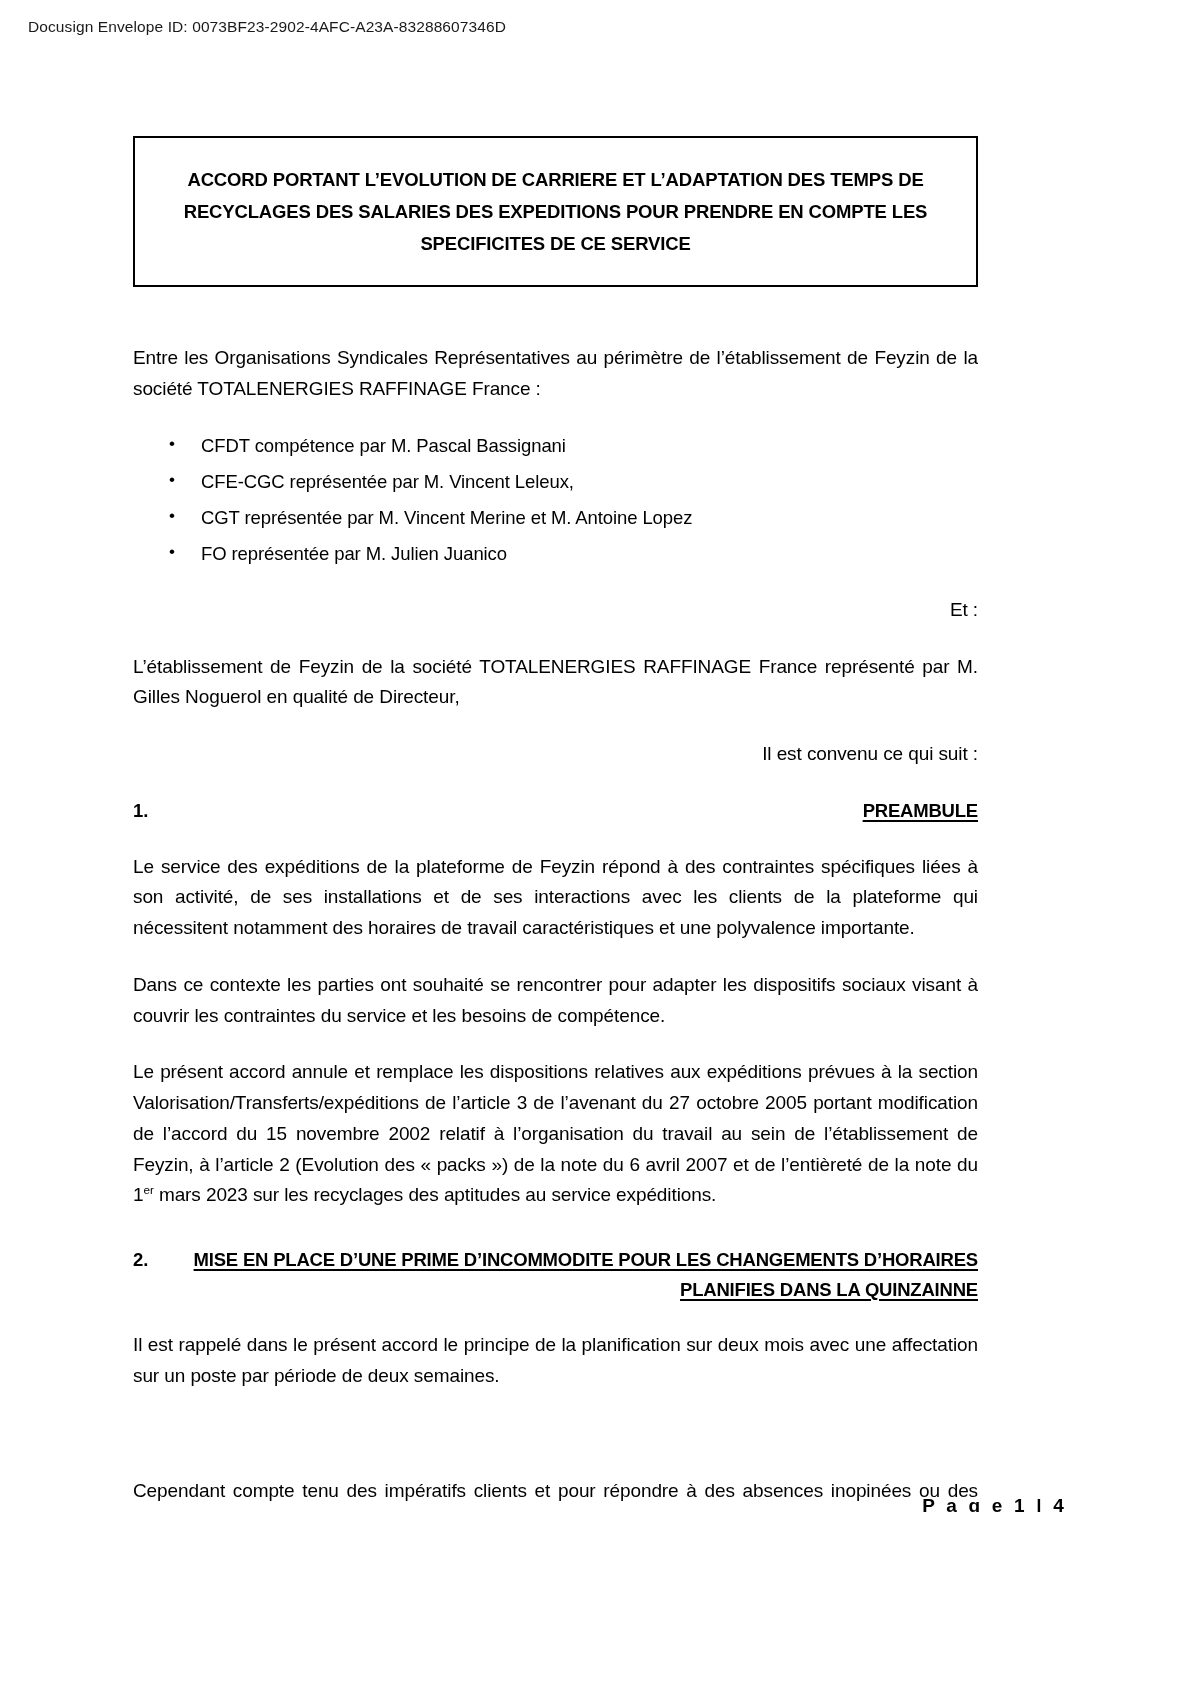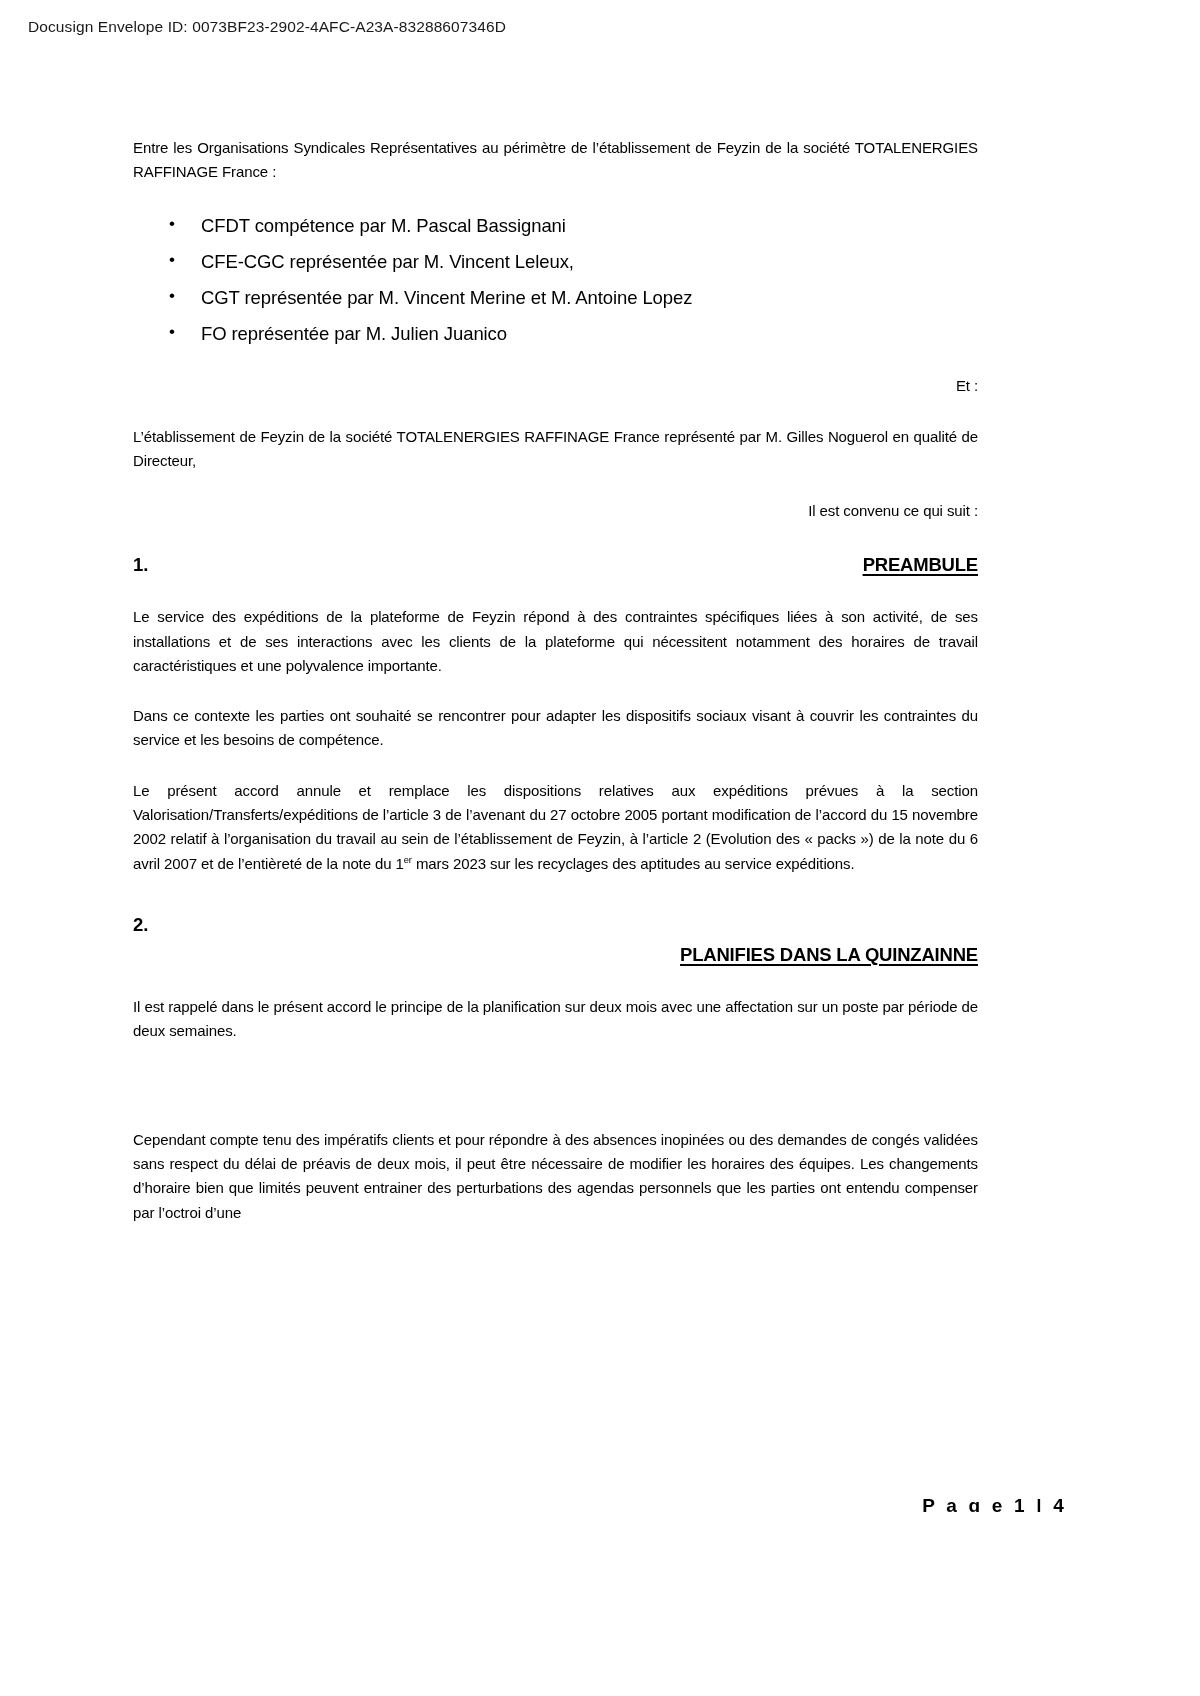--- a/index.html
+++ b/index.html
@@ -53,21 +53,21 @@
     font-size: 18.5px;
     line-height: 1.72;
     letter-spacing: -0.15px;
     font-stretch: condensed;
   }
 
   
   p.body {
     margin: 0 0 26px 0;
     text-align: justify;
-    font-size: 15px;
+    font-size: 19px;
     line-height: 1.62;
     letter-spacing: -0.1px;
   }
   p.body.nojustify {
     text-align: right;
   }
 
   
   ul.bullets {
     list-style: none;
@@ -143,20 +143,25 @@
 </style>
 </head>
 <body>
 
 <div class="page">
 
   <div class="docusign-stamp">Docusign Envelope ID: 0073BF23-2902-4AFC-A23A-83288607346D</div>
 
   <div class="content">
 
+    <div class="title-box">
+      <p>ACCORD PORTANT L’EVOLUTION DE CARRIERE ET L’ADAPTATION DES TEMPS DE</p>
+      <p>RECYCLAGES DES SALARIES DES EXPEDITIONS POUR PRENDRE EN COMPTE LES</p>
+      <p>SPECIFICITES DE CE SERVICE</p>
+    </div>
 
     <p class="body">Entre les Organisations Syndicales Représentatives au périmètre de l’établissement de Feyzin de la société TOTALENERGIES RAFFINAGE France :</p>
 
     <ul class="bullets">
       <li>CFDT compétence par M. Pascal Bassignani</li>
       <li>CFE-CGC représentée par M. Vincent Leleux,</li>
       <li>CGT représentée par M. Vincent Merine et M. Antoine Lopez</li>
       <li>FO représentée par M. Julien Juanico</li>
     </ul>
 
@@ -171,21 +176,21 @@
       <div class="htext"><span class="u">PREAMBULE</span></div>
     </div>
 
     <p class="body">Le service des expéditions de la plateforme de Feyzin répond à des contraintes spécifiques liées à son activité, de ses installations et de ses interactions avec les clients de la plateforme qui nécessitent notamment des horaires de travail caractéristiques et une polyvalence importante.</p>
     <p class="body">Dans ce contexte les parties ont souhaité se rencontrer pour adapter les dispositifs sociaux visant à couvrir les contraintes du service et les besoins de compétence.</p>
 
     <p class="body"><span>Le présent accord annule et remplace les dispositions relatives aux expéditions prévues à la section Valorisation/Transferts/expéditions de l’article 3 de l’avenant du 27 octobre 2005 portant modification de l’accord du 15 novembre 2002 relatif à l’organisation du travail au sein de l’établissement de Feyzin, à l’article 2 (Evolution des « packs ») de la note du 6 avril 2007 et de l’entièreté de la note du 1</span><sup>er</sup><span> mars 2023 sur les recyclages des aptitudes au service expéditions.</span></p>
 
     <div class="section-heading top-gap">
       <div class="num">2.</div>
-      <div class="htext"><br><span class="u">PLANIFIES DANS LA QUINZAINNE</span></div>
+      <div class="htext"><span class="u">MISE EN PLACE D’UNE PRIME D’INCOMMODITE POUR LES CHANGEMENTS D’HORAIRES</span><br><span class="u">PLANIFIES DANS LA QUINZAINNE</span></div>
     </div>
 
     <p class="body">Il est rappelé dans le présent accord le principe de la planification sur deux mois avec une affectation sur un poste par période de deux semaines.</p>
 
     <div class="spacer-lg"></div>
 
     <p class="body">Cependant compte tenu des impératifs clients et pour répondre à des absences inopinées ou des demandes de congés validées sans respect du délai de préavis de deux mois, il peut être nécessaire de modifier les horaires des équipes. Les changements d’horaire bien que limités peuvent entrainer des perturbations des agendas personnels que les parties ont entendu compenser par l’octroi d’une</p>
 
   </div>
 

